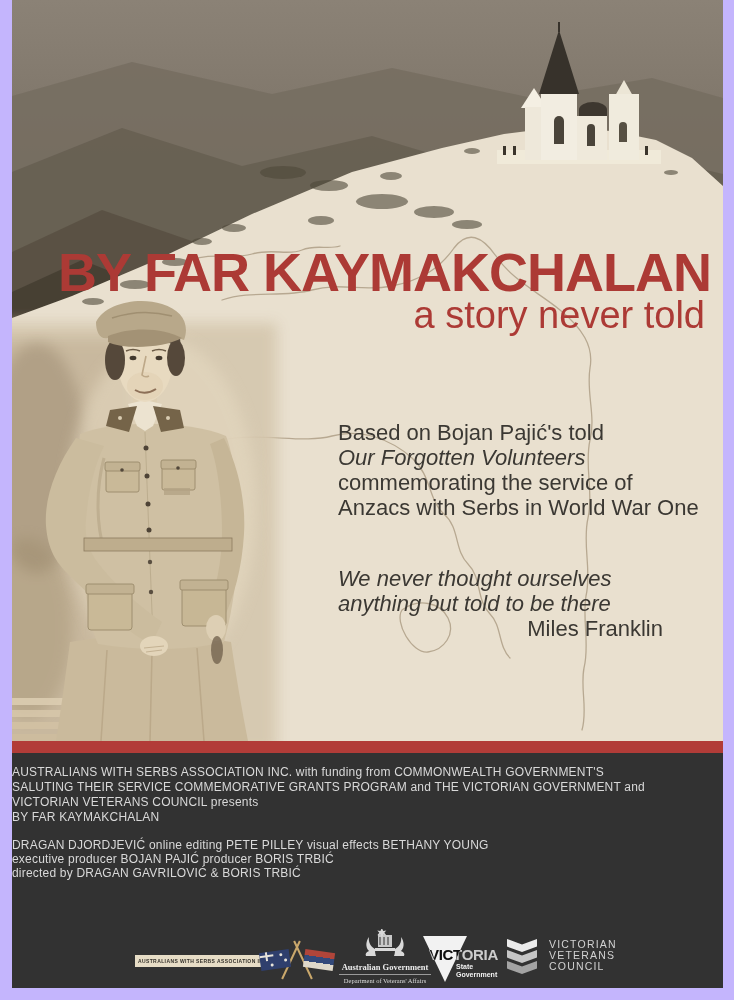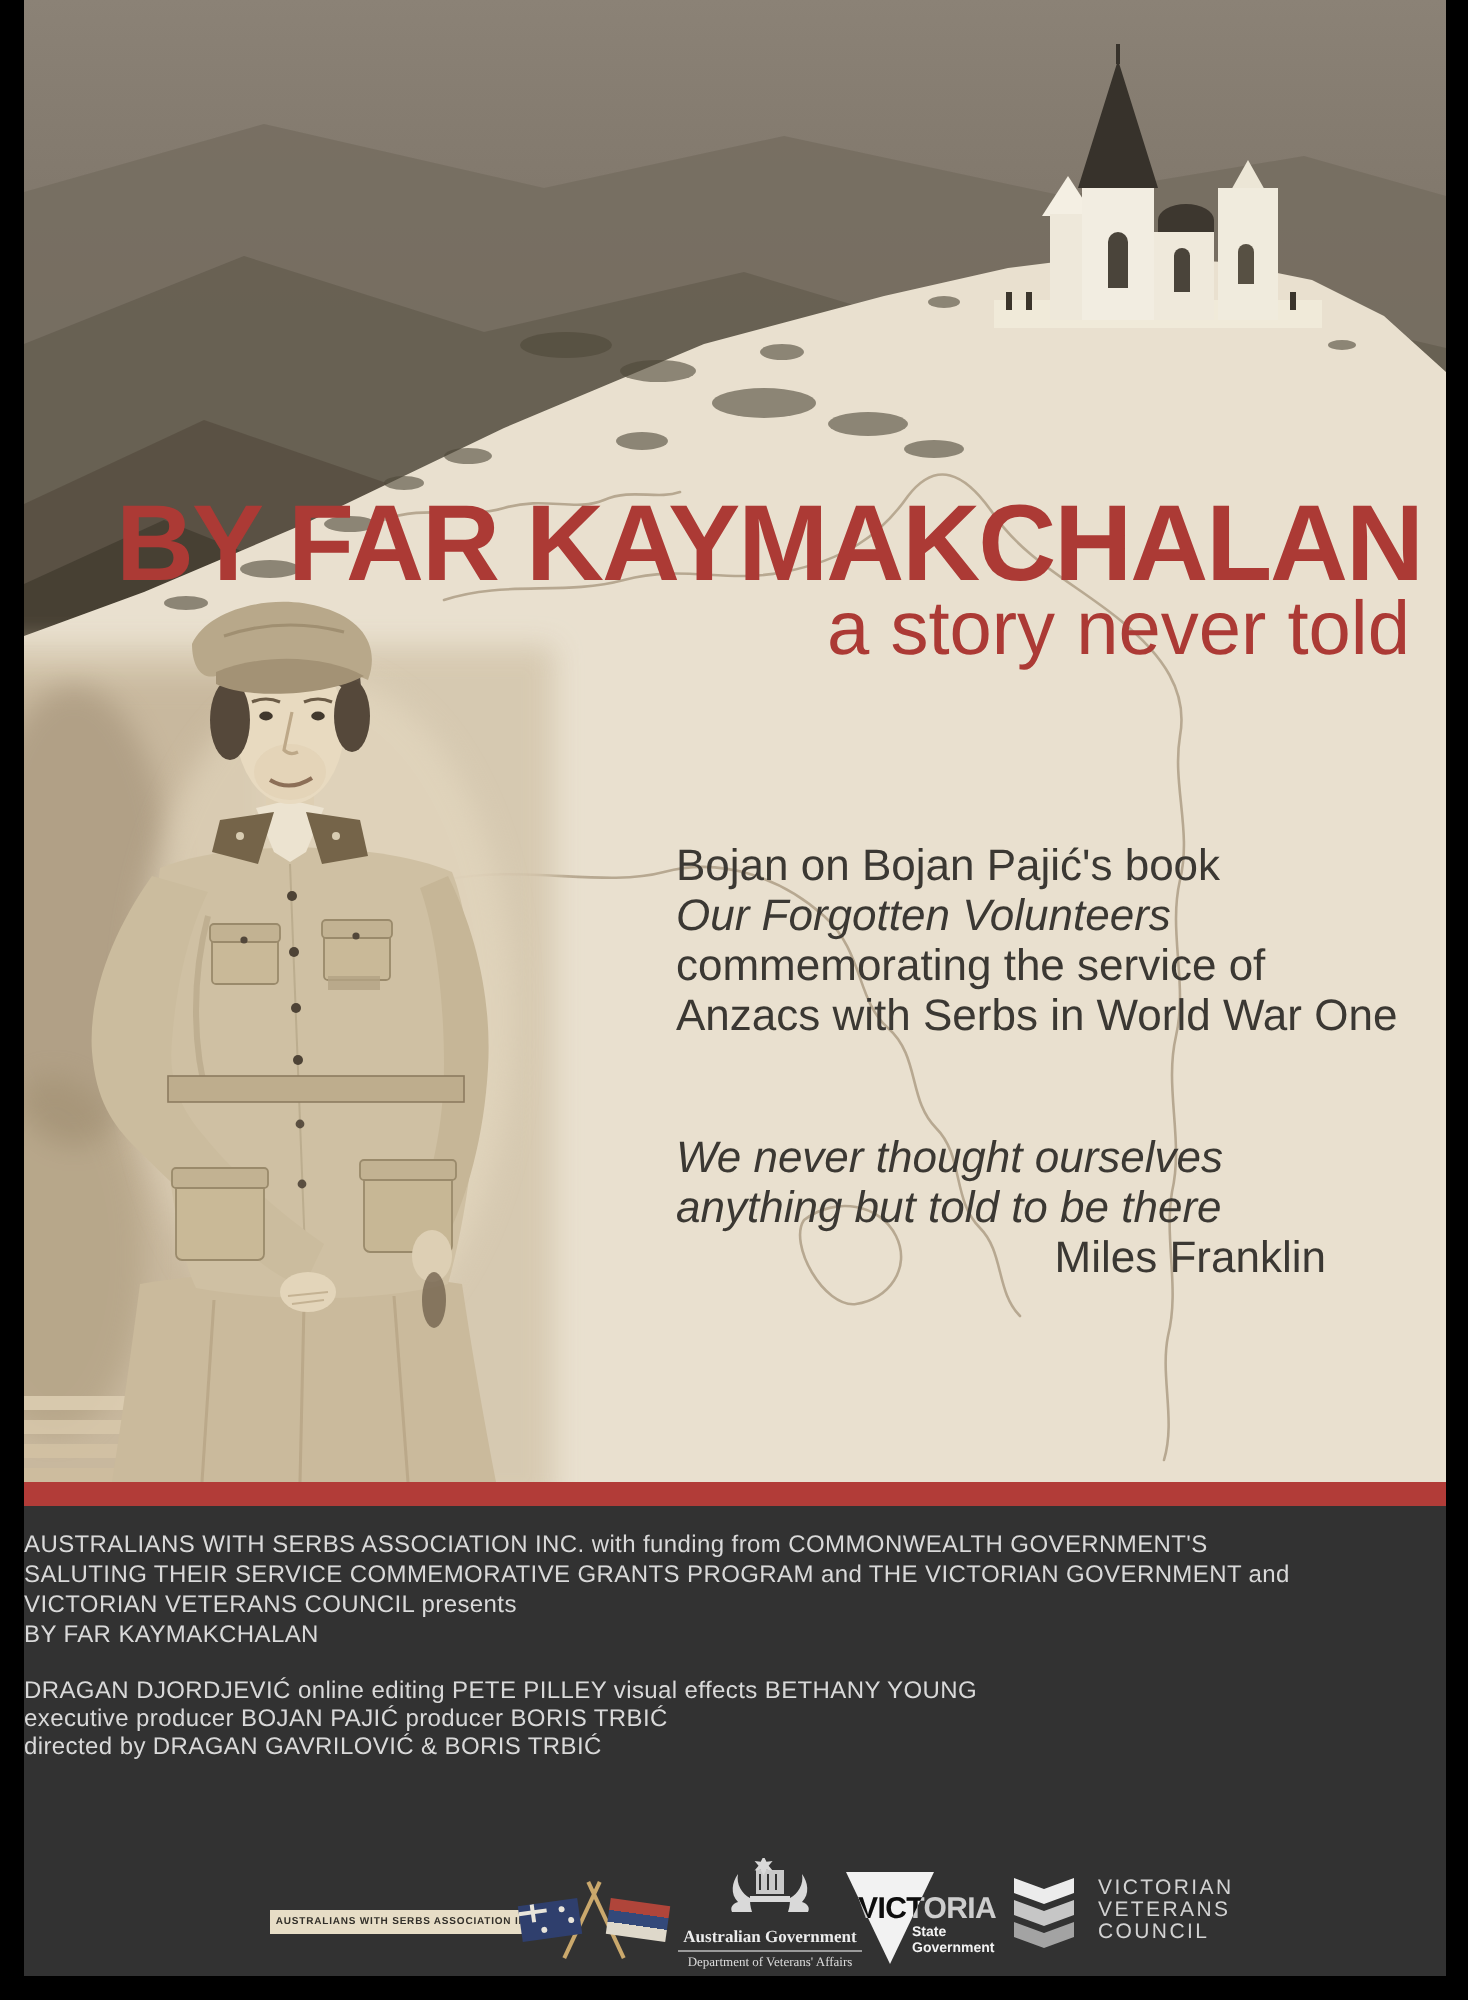--- a/index.html
+++ b/index.html
@@ -1,17 +1,17 @@
 <!DOCTYPE html>
 <html><head>
 <meta charset="utf-8">
 <style>
   html,body{margin:0;padding:0;background:#232323;}
   *{box-sizing:border-box;}
-  .stage{position:relative;width:734px;height:1000px;background:#000000;overflow:hidden;
+  .stage{position:relative;width:734px;height:1000px;background:#c4b5fd;overflow:hidden;
          font-family:"Liberation Sans",sans-serif;}
   .poster{position:absolute;left:12px;top:0;width:711px;height:988px;background:#e9e0cf;overflow:hidden;}
 
   
   .photo{position:absolute;left:0;top:0;width:711px;height:480px;overflow:hidden;
          background:linear-gradient(180deg,#8b8276 0%,#7d7468 30%,#706759 58%,#665e51 80%);}
   .ridge{position:absolute;left:0;top:0;width:711px;height:480px;}
   .ridge.r1{background:#766d60;opacity:.85;clip-path:polygon(0 96px,120px 62px,260px 94px,380px 68px,520px 98px,640px 78px,711px 98px,711px 480px,0 480px);}
   .ridge.r2{background:#675f52;opacity:.9;clip-path:polygon(0 172px,110px 128px,230px 166px,360px 136px,480px 172px,600px 148px,711px 174px,711px 480px,0 480px);}
   .ridge.r3{background:#584f42;opacity:.85;clip-path:polygon(0 252px,90px 210px,200px 248px,320px 214px,430px 252px,540px 226px,640px 256px,711px 242px,711px 480px,0 480px);}
@@ -242,21 +242,21 @@
       <path d="M96,38 C120,28 152,30 170,40 C152,50 112,52 96,44 Z" fill="#a39275"></path>
       <path d="M100,20 Q130,10 160,18" stroke="#8f7e61" stroke-width="1.5" opacity="0.6" fill="none"></path>
 
       <ellipse cx="142" cy="348" rx="14" ry="10" fill="#e3d5ba"></ellipse>
       <path d="M132,350 L152,348 M134,354 L150,352" stroke="#c4b293" stroke-width="1" fill="none"></path>
       <ellipse cx="204" cy="330" rx="10" ry="13" fill="#ddcfb4"></ellipse>
       <ellipse cx="205" cy="352" rx="6" ry="14" fill="#6d5e4a" opacity="0.75"></ellipse>
     </svg>
 
     <div class="book">
-      <div>Bojan on Bojan Pajić's book</div>
+      <div>Based on Bojan Pajić's told</div>
       <div class="it">Our Forgotten Volunteers</div>
       <div>commemorating the service of</div>
       <div>Anzacs with Serbs in World War One</div>
     </div>
 
     <div class="quote">
       <div>We never thought ourselves</div>
       <div>anything but told to be there</div>
       <div class="attribution">Miles Franklin</div>
     </div>

